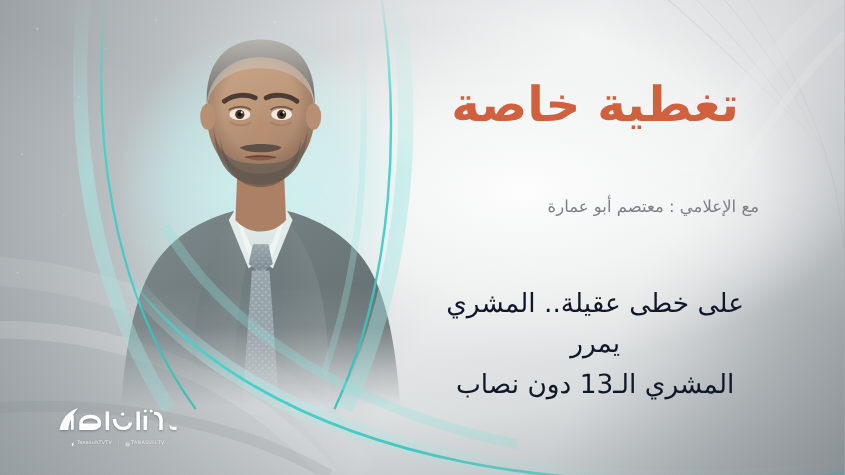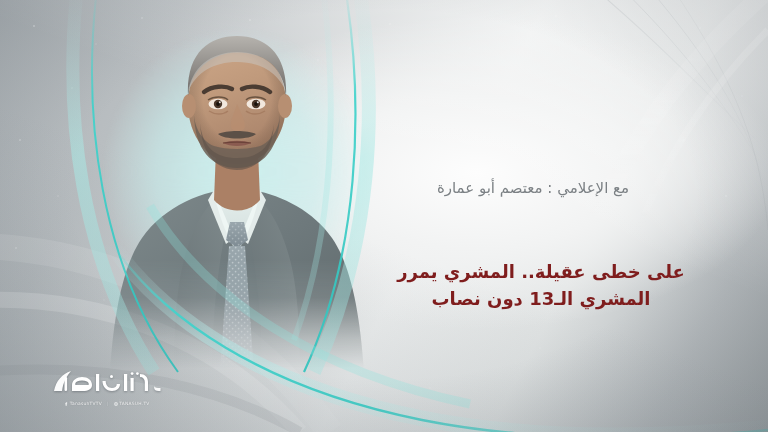--- a/index.html
+++ b/index.html
@@ -78,26 +78,27 @@
     color:#d1603e;
     letter-spacing:-.5px;
     text-shadow:0 1px 2px rgba(255,255,255,.55);
   }
   .subtitle {
     position:absolute; top:178px; right:16px; left:0;
     font-size:15px;
     font-weight:400;
     color:#7b8084;
     line-height:1.4;
+    text-align:right;
   }
   .headline {
     position:absolute; top:258px; right:0; left:0;
-    font-size:18px;
-    font-weight:700;
-    color:#7f1d1d;
+    font-size:24px;
+    font-weight:400;
+    color:#0f172a;
     line-height:1.52;
     padding:0 4px;
   }
 
   
   .logo-wrap {
     position:absolute;
     left:48px; bottom:26px;
     width:118px;
     text-align:center;
@@ -334,20 +335,21 @@
       </linearGradient>
     </defs>
     <path d="M 110 242 C 160 316, 260 386, 420 418 C 520 438, 640 440, 768 428" fill="none" stroke="url(#bigArcGlow)" stroke-width="16"></path>
     <path d="M 112 244 C 162 318, 262 388, 422 420 C 522 440, 642 442, 768 430" fill="none" stroke="url(#bigArc)" stroke-width="2.4"></path>
     <path d="M 150 206 C 206 300, 318 372, 470 404" fill="none" stroke="#8fe3df" stroke-opacity=".30" stroke-width="9"></path>
   </svg>
 
   <div class="bg-vignette"></div>
 
   <div class="text-col">
+    <div class="title">تغطية خاصة</div>
 
     <div class="subtitle">مع الإعلامي : معتصم أبو عمارة</div>
 
     <div class="headline">
       <span>على خطى عقيلة.. المشري يمرر</span><br>
       <span>المشري الـ13 دون نصاب</span>
     </div>
   </div>
 
   <div class="logo-wrap">

